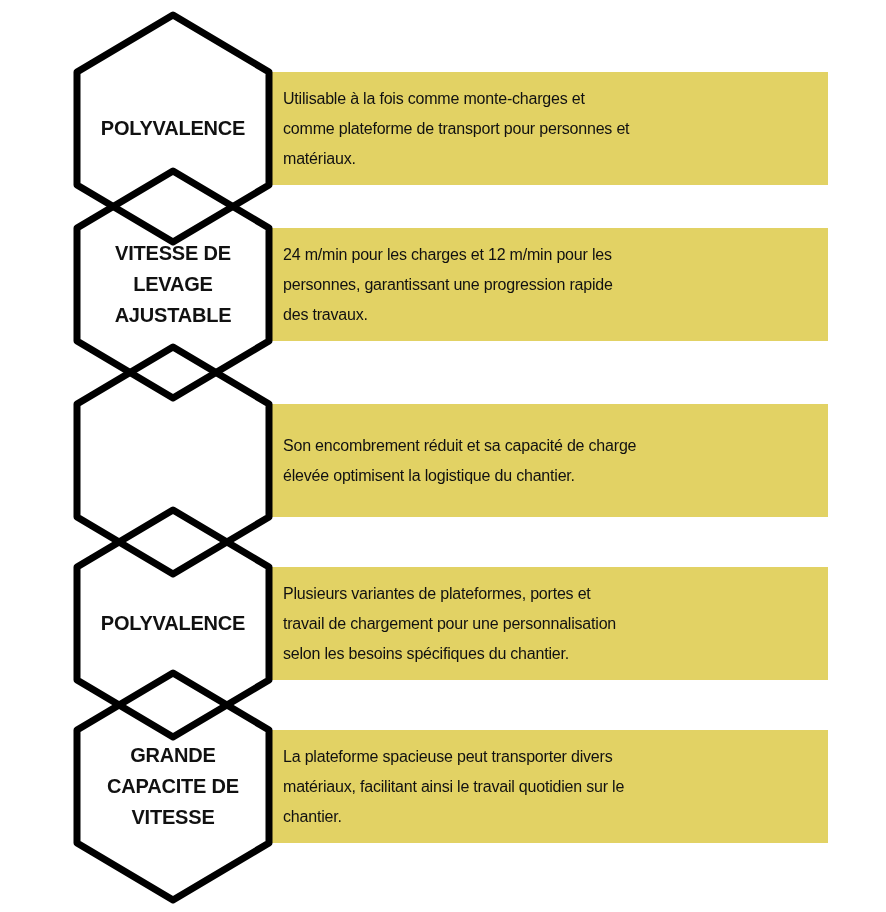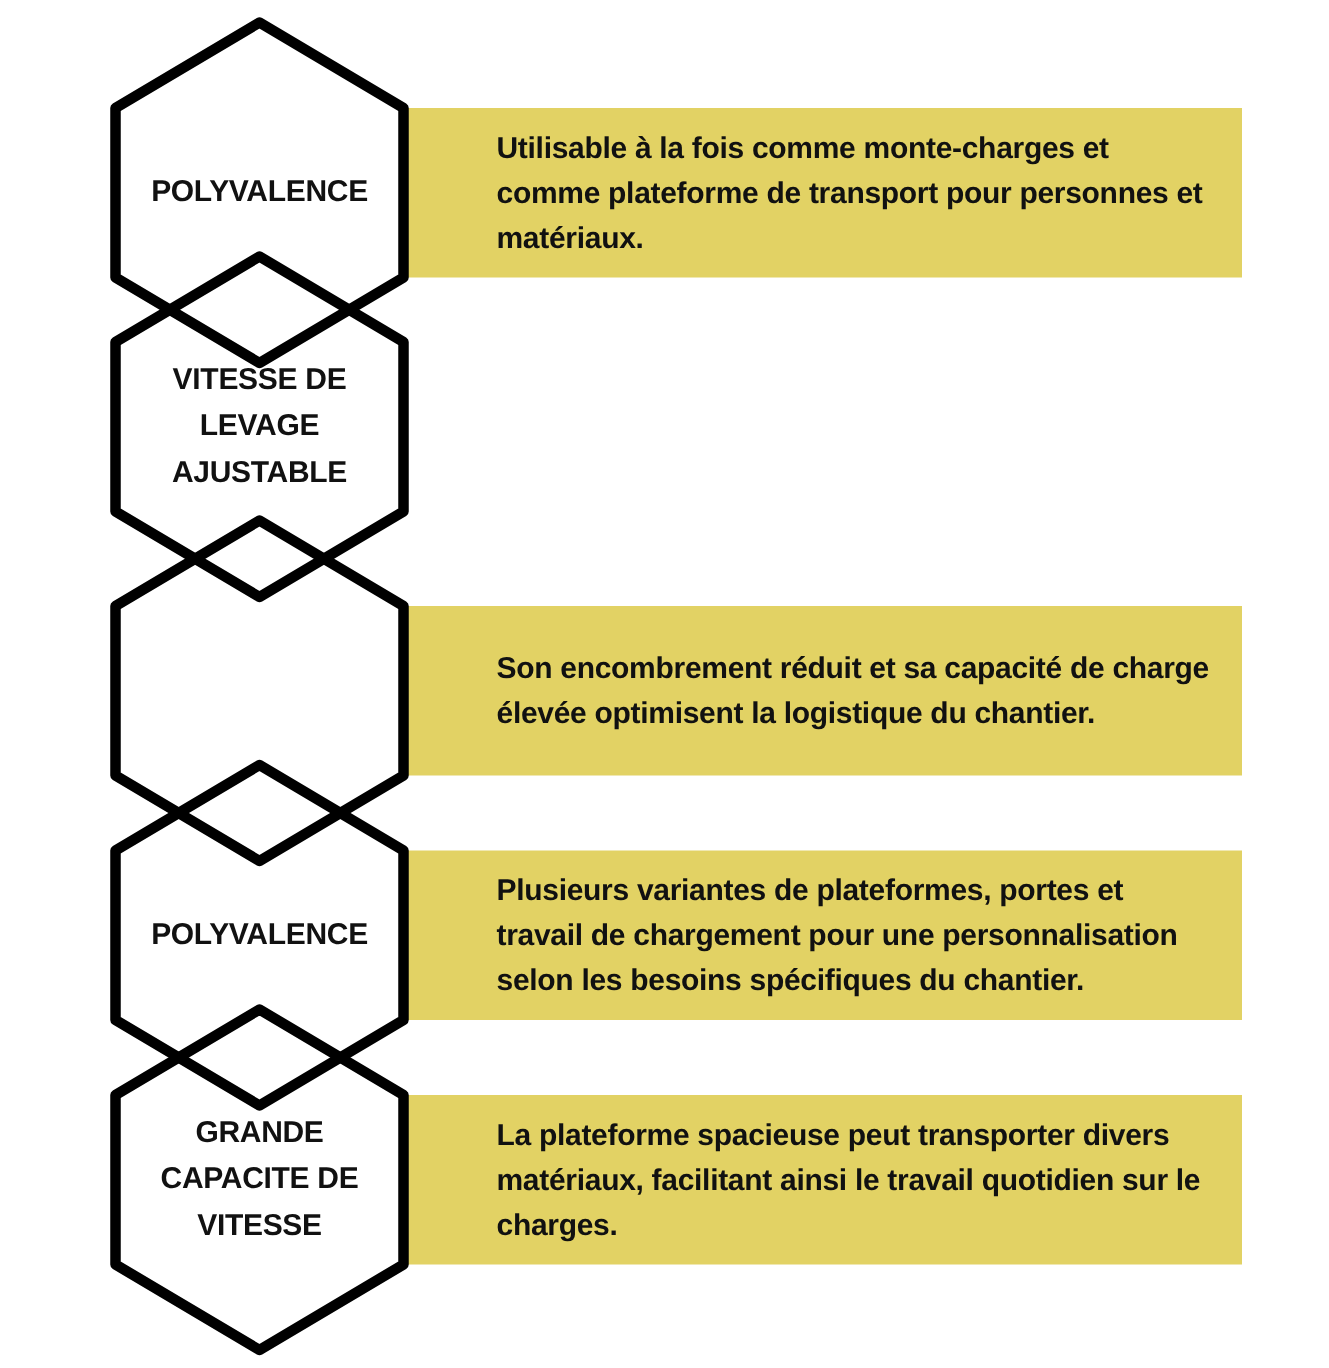--- a/index.html
+++ b/index.html
@@ -36,27 +36,26 @@
     height: 113px;
     background: var(--box-fill, #e2d264);
     z-index: 1;
     display: flex;
     align-items: center;
     box-sizing: border-box;
     padding-left: 15px;
     padding-right: 8px;
   }
   .desc-text {
-    font-size: 20px;
-    font-weight: bold;
+    font-size: 16px;
+    font-weight: normal;
     line-height: 30px;
     color: var(--text, #111111);
     white-space: pre-line;
     letter-spacing: -0.2px;
-    margin-left: 48px;
   }
   .hex-label {
     position: absolute;
     left: 77px;
     width: 192px;
     height: 113px;
     z-index: 3;
     display: flex;
     align-items: center;
     justify-content: center;
@@ -91,35 +90,40 @@
   <div class="hex-label row1">POLYVALENCE</div>
   <div class="desc-box row1">
     <div class="desc-text">Utilisable à la fois comme monte-charges et
 comme plateforme de transport pour personnes et
 matériaux.</div>
   </div>
 
   <div class="hex-label row2">VITESSE DE
 LEVAGE
 AJUSTABLE</div>
+  <div class="desc-box row2">
+    <div class="desc-text">24 m/min pour les charges et 12 m/min pour les
+personnes, garantissant une progression rapide
+des travaux.</div>
+  </div>
 
   <div class="desc-box row3">
     <div class="desc-text">Son encombrement réduit et sa capacité de charge
 élevée optimisent la logistique du chantier.</div>
   </div>
 
   <div class="hex-label row4">POLYVALENCE</div>
   <div class="desc-box row4">
     <div class="desc-text">Plusieurs variantes de plateformes, portes et
 travail de chargement pour une personnalisation
 selon les besoins spécifiques du chantier.</div>
   </div>
 
   <div class="hex-label row5">GRANDE
 CAPACITE DE
 VITESSE</div>
   <div class="desc-box row5">
     <div class="desc-text">La plateforme spacieuse peut transporter divers
 matériaux, facilitant ainsi le travail quotidien sur le
-charges.</div>
+chantier.</div>
   </div>
 
 </div>
 
 </body></html>

